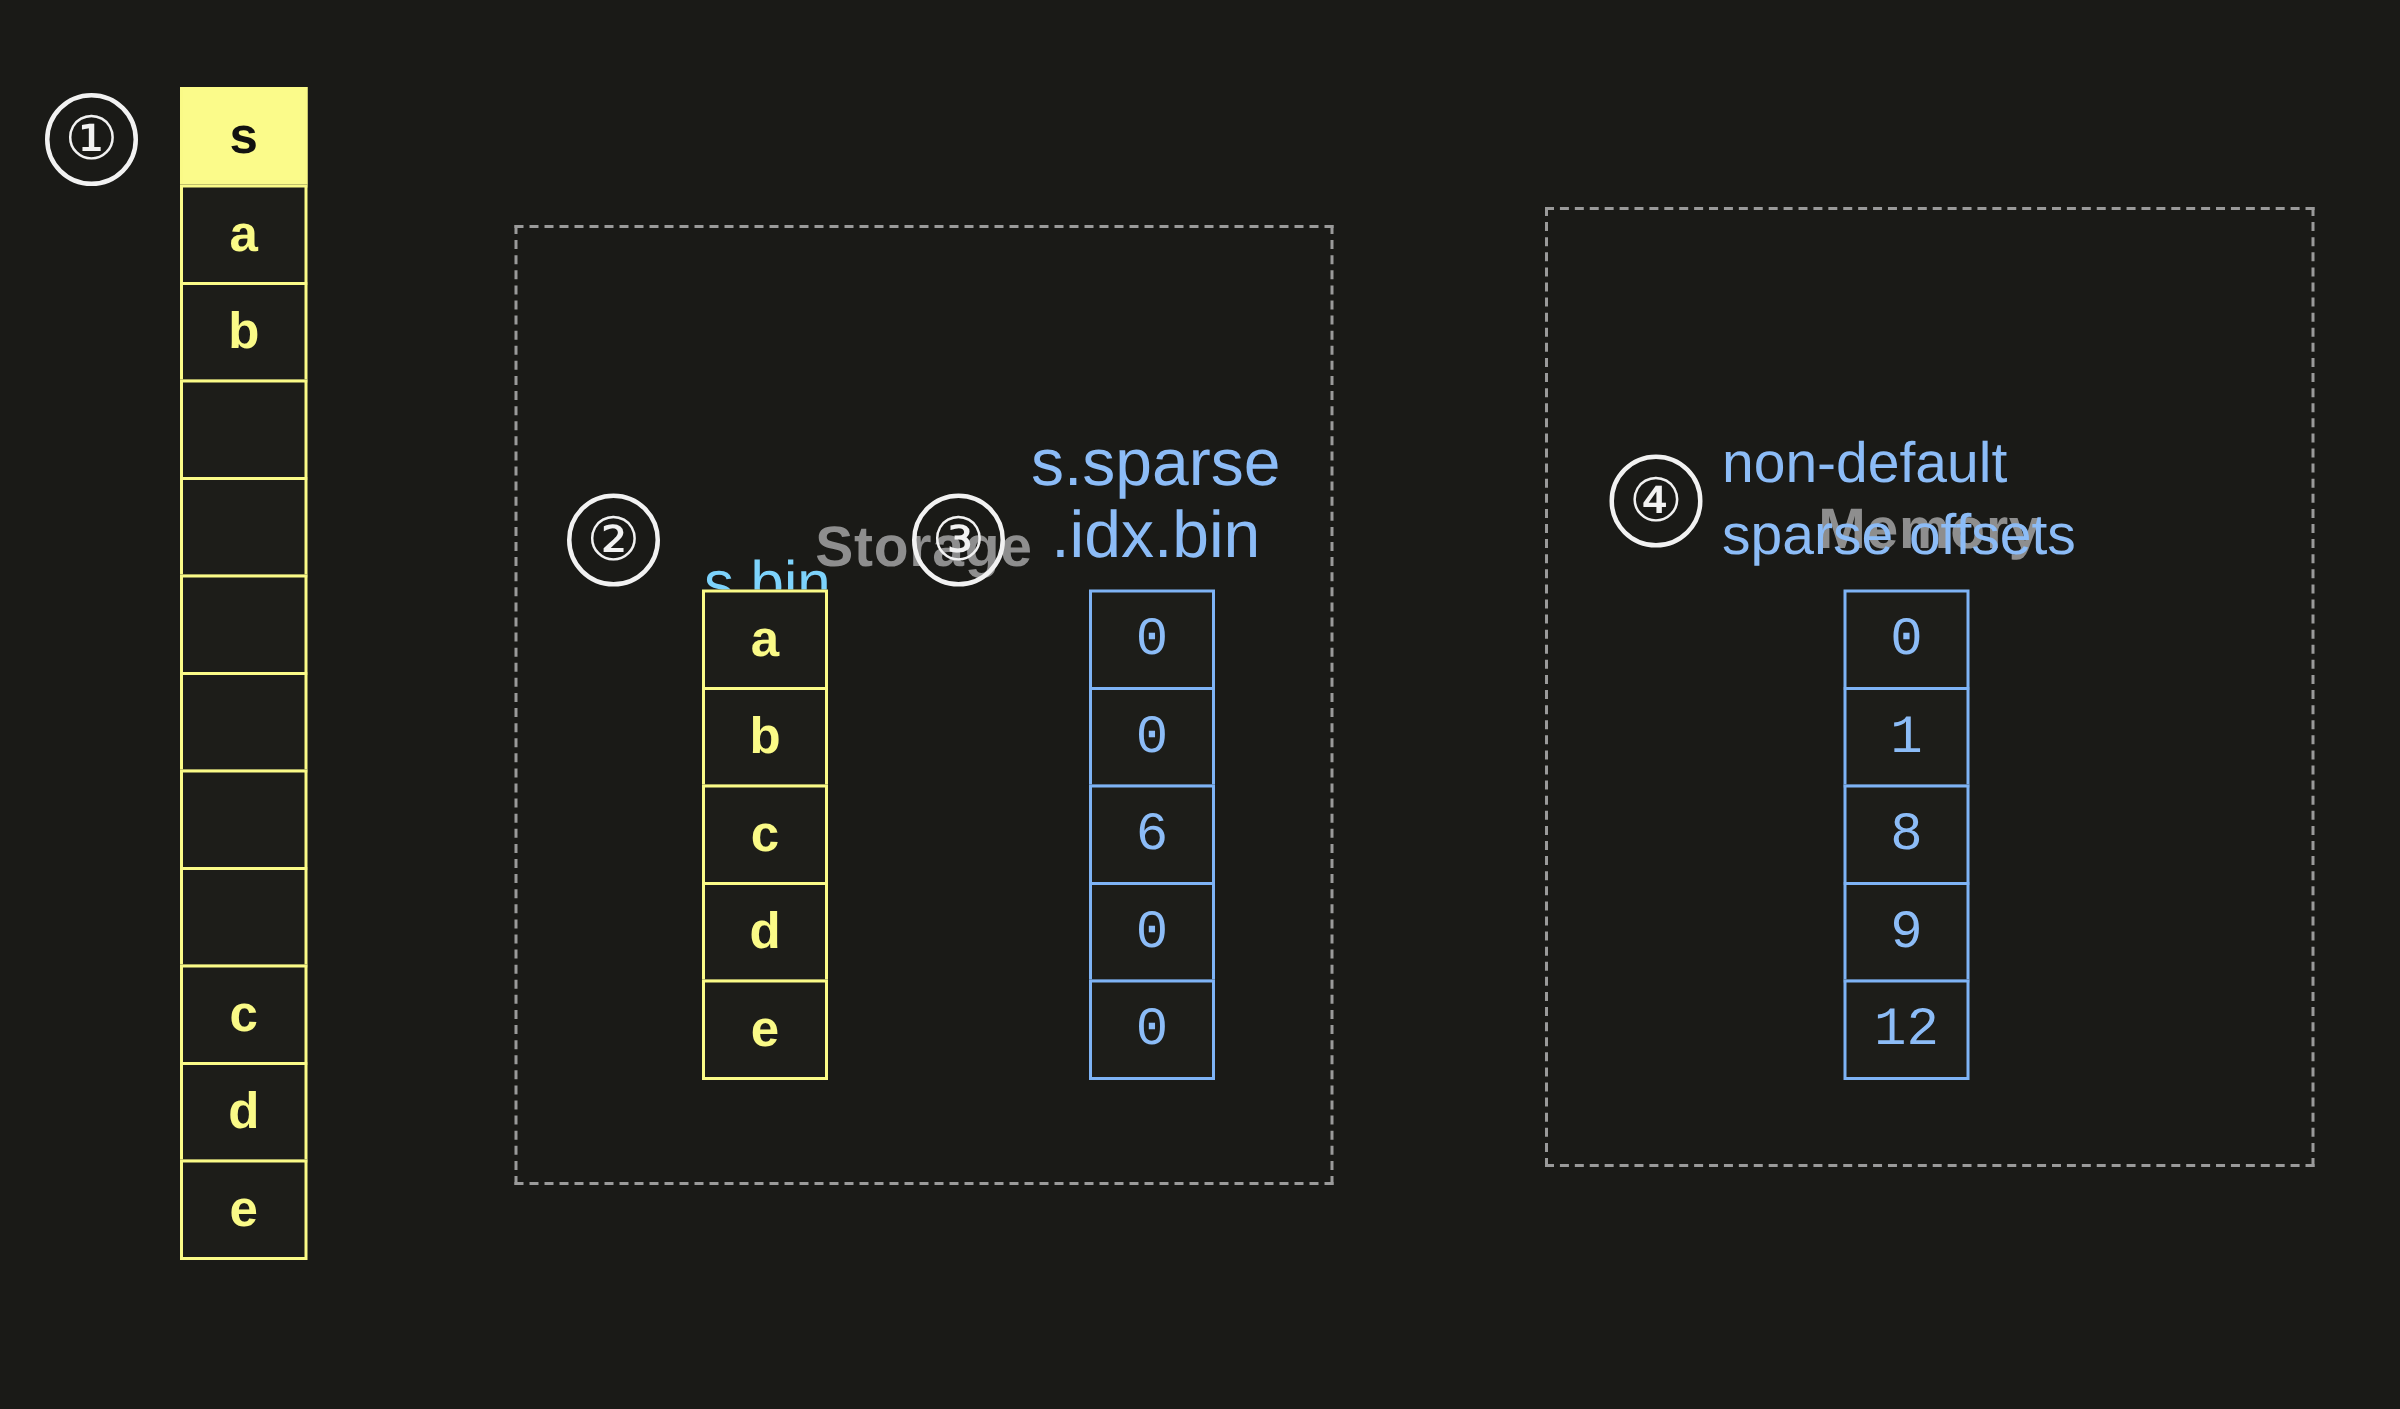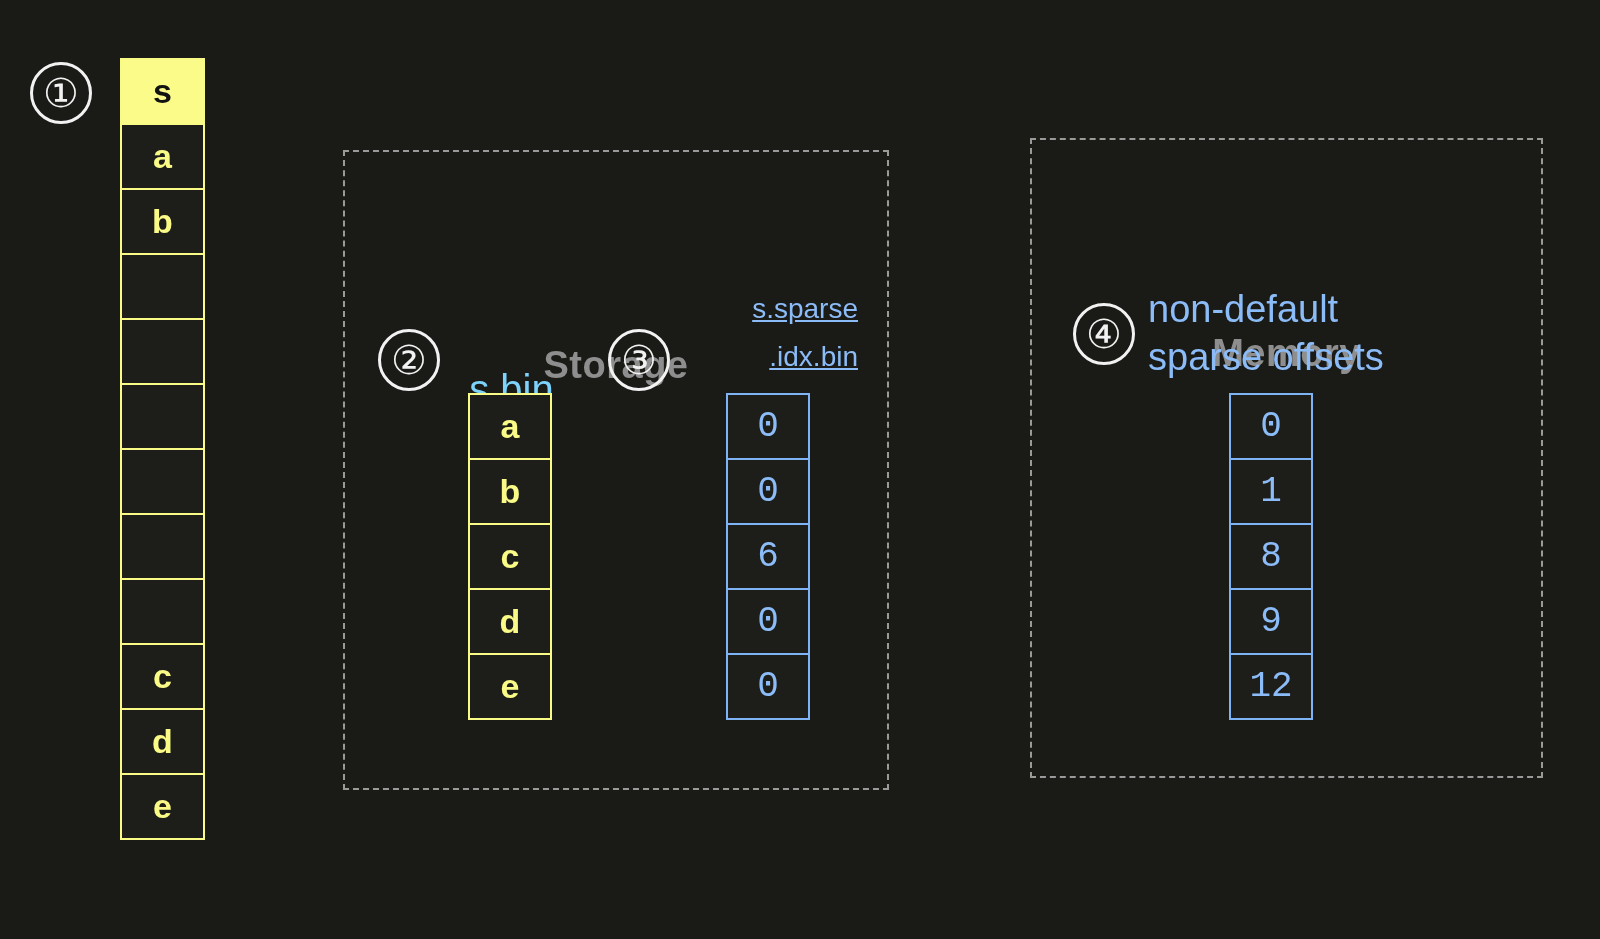--- a/index.html
+++ b/index.html
@@ -109,21 +109,21 @@
   #storage-title    { top: 175px; }
   #memory-region    { left: 1030px; top: 138px; width: 513px; height: 640px; }
   #memory-title     { top: 175px; }
 
   #marker-1 { left: 30px;   top: 62px;  }
   #marker-2 { left: 378px;  top: 329px; }
   #marker-3 { left: 608px;  top: 329px; }
   #marker-4 { left: 1073px; top: 303px; }
 
   #label-sbin   { left: 459px; top: 335px; width: 105px; text-align: center; font-size: 40px; }
-  #label-sparse { left: 683px; top: 285px; width: 175px; text-align: right; font-size: 28px; line-height: 48px; text-decoration: underline; }
+  #label-sparse { left: 683px; top: 285px; width: 175px; text-align: center; font-size: 44px; line-height: 48px; }
   #label-offsets{ left: 1148px; top: 285px; width: 258px; text-align: left;  font-size: 38px; line-height: 48px; }
 
   #sbin-column      { left: 468px;  top: 393px; width: 84px; }
   #sbin-column .cell{ height: 67px; font-size: 34px; }
 
   #sparse-column      { left: 726px;  top: 393px; width: 84px; }
   #sparse-column .cell{ height: 67px; font-size: 36px; }
 
   #offsets-column      { left: 1229px; top: 393px; width: 84px; }
   #offsets-column .cell{ height: 67px; font-size: 36px; }

